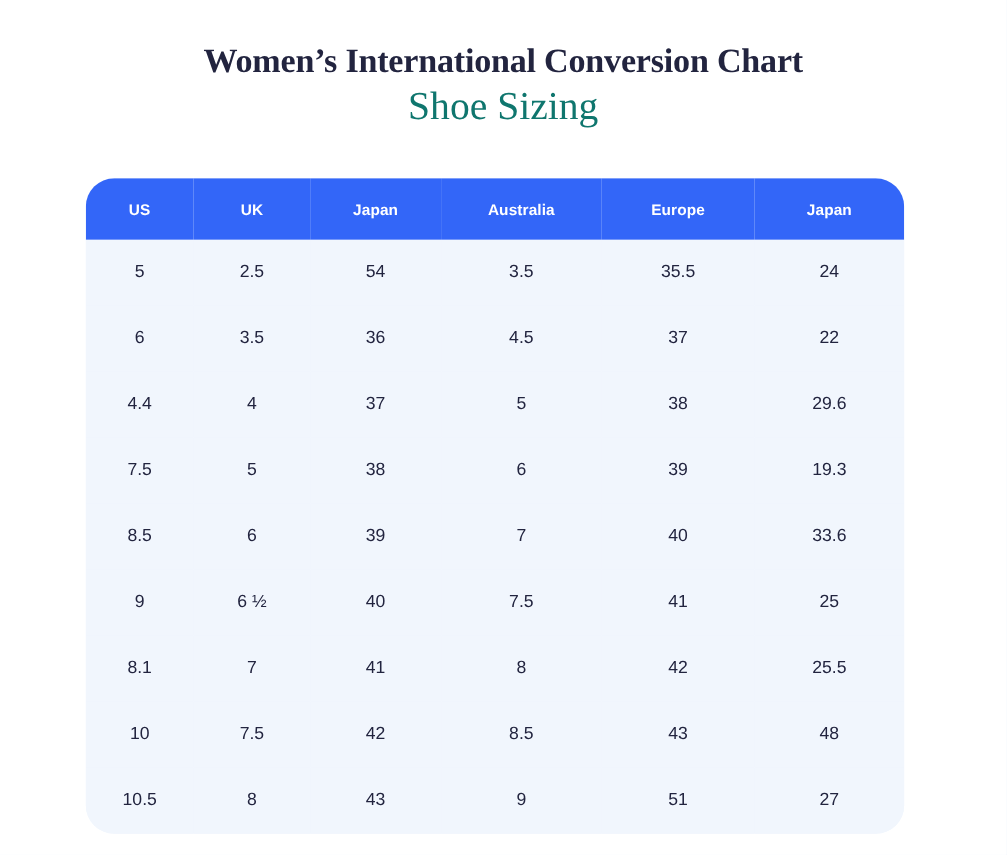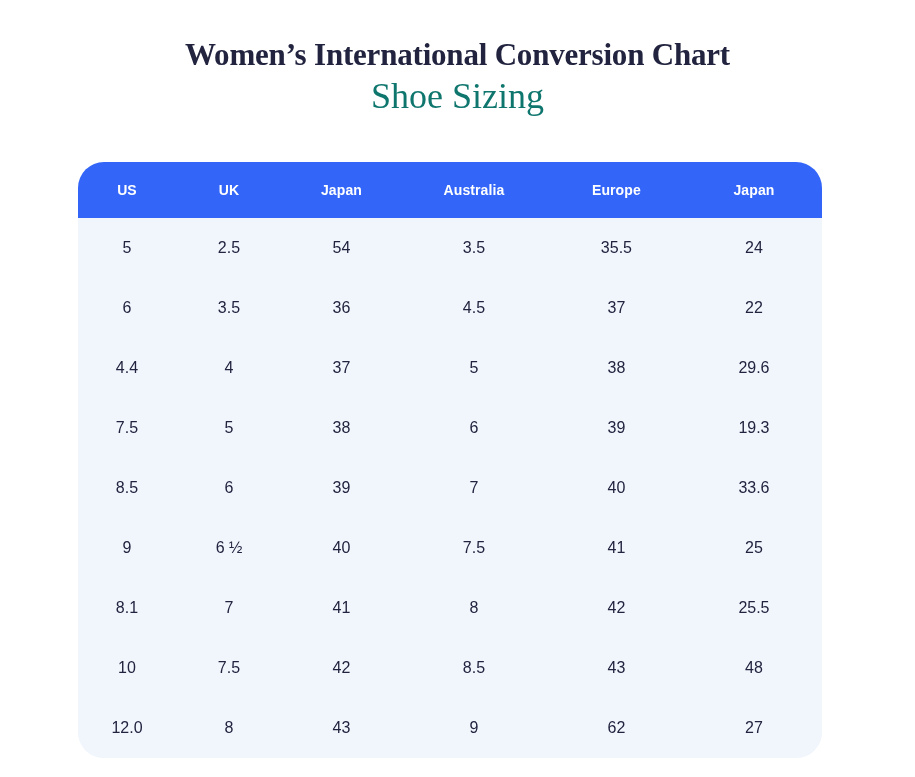--- a/index.html
+++ b/index.html
@@ -193,24 +193,24 @@
         </tr>
         <tr>
           <td>10</td>
           <td>7.5</td>
           <td>42</td>
           <td>8.5</td>
           <td>43</td>
           <td>48</td>
         </tr>
         <tr>
-          <td>12.0</td>
+          <td>10.5</td>
           <td>8</td>
           <td>43</td>
           <td>9</td>
-          <td>62</td>
+          <td>51</td>
           <td>27</td>
         </tr>
       </tbody>
     </table>
   </div>
 
 </div>
 
 </body></html>

